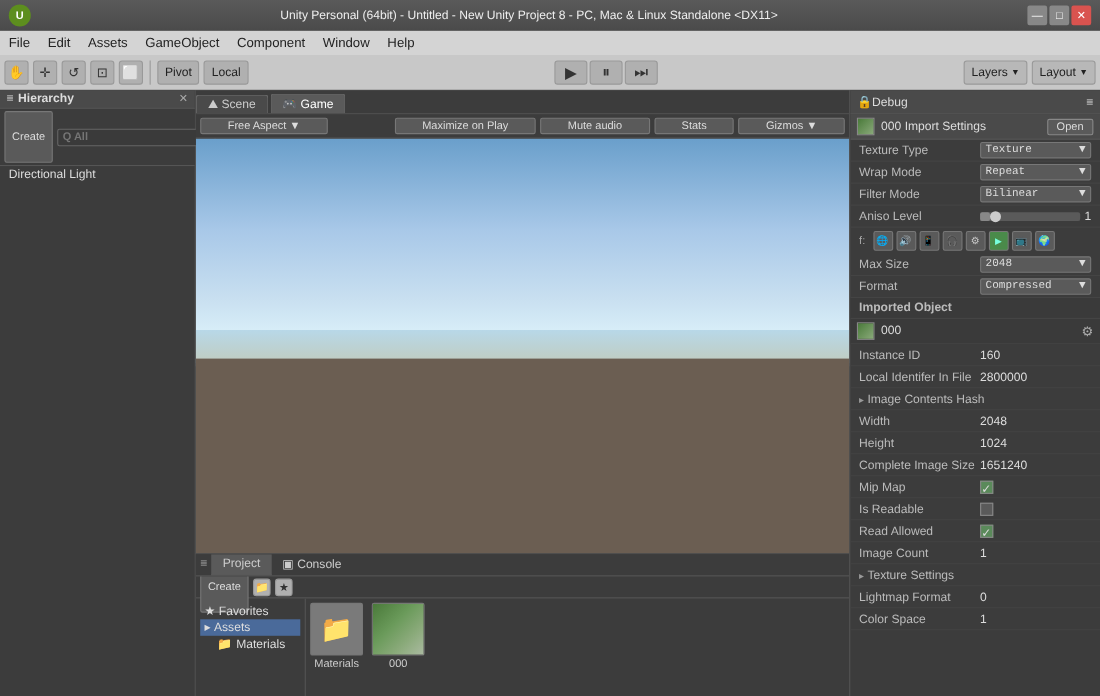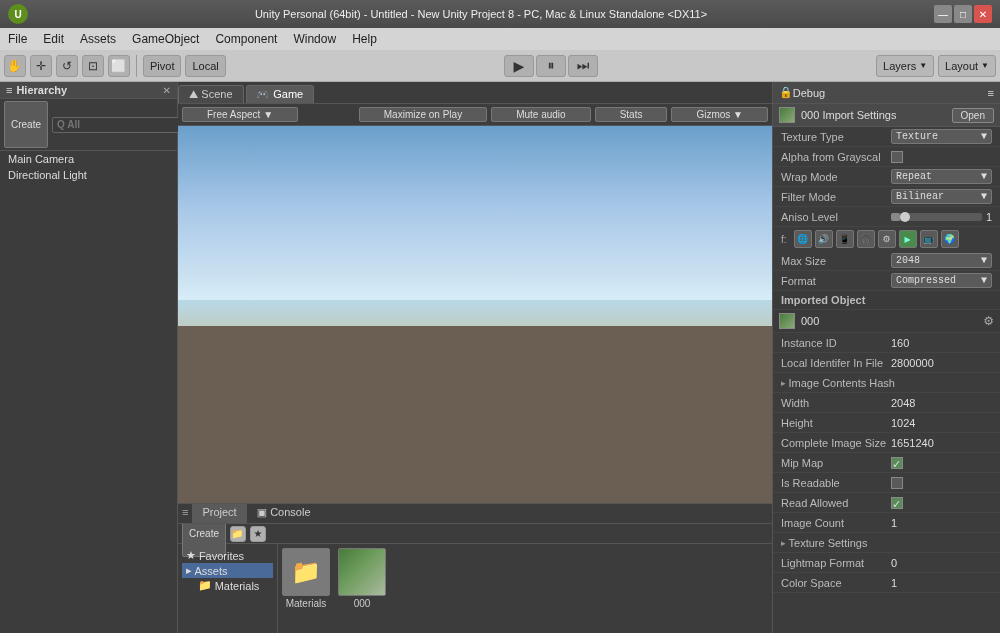--- a/index.html
+++ b/index.html
@@ -498,21 +498,20 @@
       <div class="panel-header-title">
         <span>≡</span>
         <span>Hierarchy</span>
       </div>
       <span class="panel-close-btn">✕</span>
     </div>
     <div class="panel-toolbar">
       <button class="small-btn">Create</button>
       <input class="small-input" type="text" placeholder="Q All" style="">
     </div>
-    <div class="hierarchy-item">Main Camera</div>
     <div class="hierarchy-item">Directional Light</div>
   </div>
 
   <div id="center-area" style="display:flex;flex-direction:column;flex:1;">
 
     <div id="view-tabs">
       <div class="view-tab">
         <span>⛰</span>
         <span>Scene</span>
       </div>
@@ -606,24 +605,20 @@
     </div>
 
     <div class="inspector-row">
       <span class="inspector-label">Texture Type</span>
       <div class="inspector-dropdown">
         <span>Texture</span>
         <span>▼</span>
       </div>
     </div>
 
-    <div class="inspector-row">
-      <span class="inspector-label">Alpha from Grayscal</span>
-      <div class="inspector-checkbox"></div>
-    </div>
 
     <div class="inspector-row">
       <span class="inspector-label">Wrap Mode</span>
       <div class="inspector-dropdown">
         <span>Repeat</span>
         <span>▼</span>
       </div>
     </div>
 
     <div class="inspector-row">

